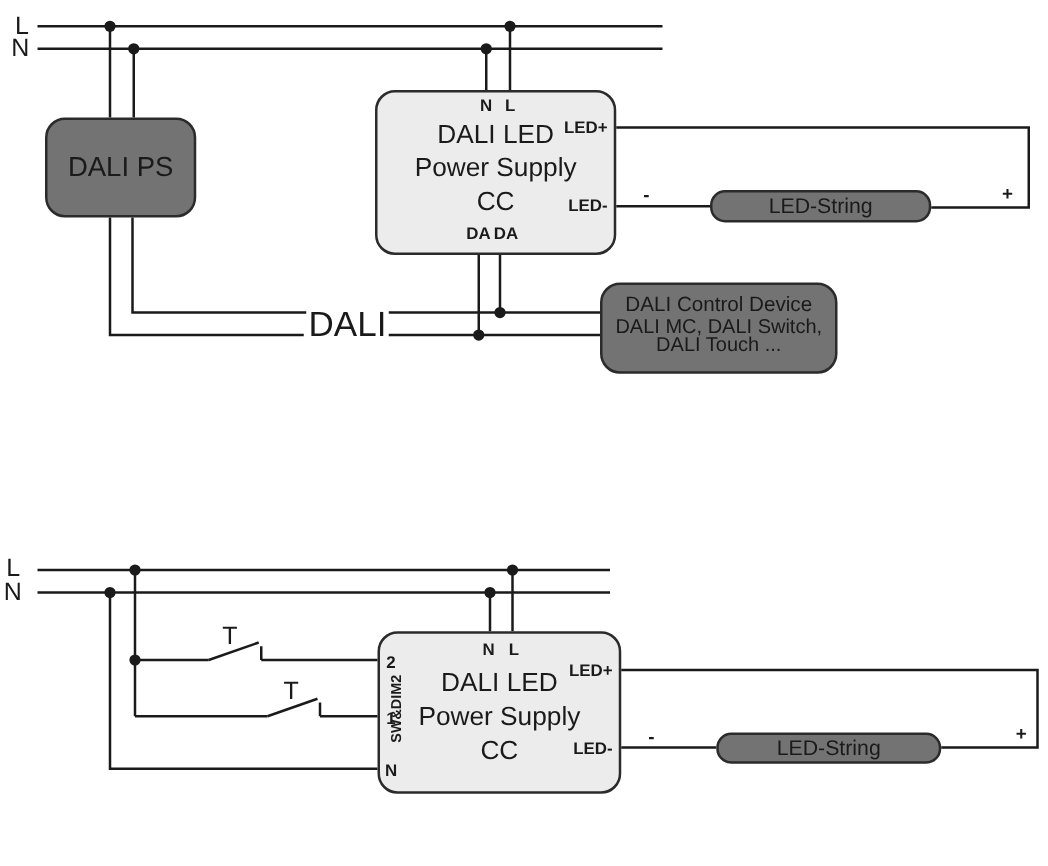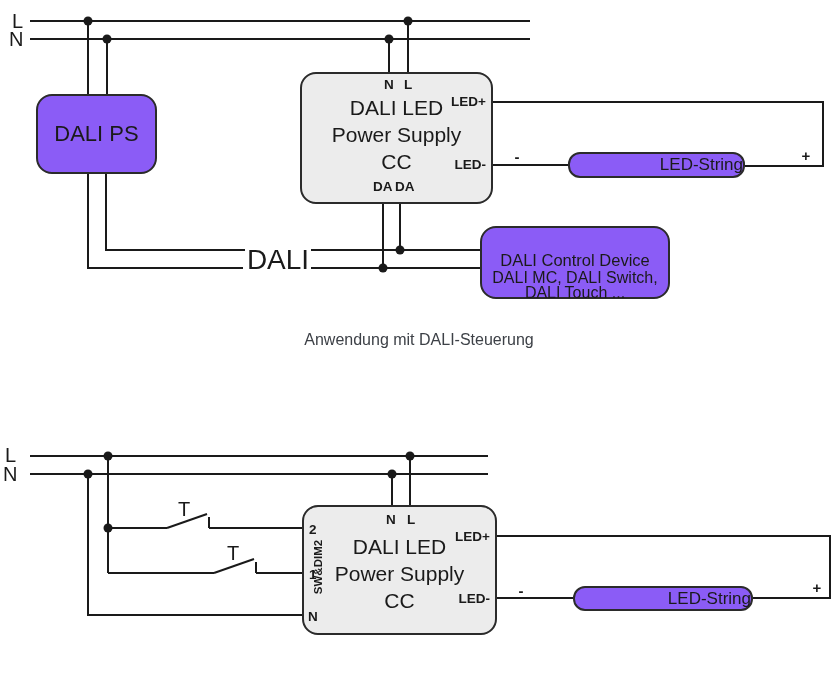--- a/index.html
+++ b/index.html
@@ -4,31 +4,31 @@
 <style>
   html,body{margin:0;padding:0;background:#fff;}
   .stage{
     position:relative;width:838px;height:693px;background:#fff;overflow:hidden;
     font-family:"Liberation Sans",sans-serif;color:var(--text,#1a1a1a);
   }
   .wires{position:absolute;left:0;top:0;}
   .wires path{stroke:var(--wire,#1a1a1a);stroke-width:2;fill:none;}
   .wires circle{fill:var(--wire,#1a1a1a);stroke:none;}
   .box{
-    position:absolute;box-sizing:border-box;background:#8b5cf6;
+    position:absolute;box-sizing:border-box;background:#737373;
     border:2px solid var(--box_border,#2b2b2b);
     display:flex;align-items:center;justify-content:center;
   }
   .psu{background:var(--psu_fill,#ececec);border-radius:16px;}
   .lbl{position:absolute;white-space:nowrap;line-height:1.1;}
   .ctr{transform:translate(-50%,-50%);}
   .term{position:absolute;font-size:13.5px;font-weight:700;line-height:14px;white-space:nowrap;}
   .titles{position:absolute;left:0;right:0;text-align:center;font-size:21px;line-height:27px;}
   .caption{position:absolute;width:838px;text-align:center;font-size:16px;color:var(--caption,#3d4147);}
-  .ledstring{border-radius:12px;font-size:17px;justify-content:flex-end;}
+  .ledstring{border-radius:12px;font-size:17px;}
   .biglbl{font-size:20px;}
   .sign{font-size:15px;font-weight:700;}
 </style>
 </head>
 <body>
 
 <div class="stage">
 
   <svg class="wires" width="838" height="693" viewBox="0 0 838 693">
 
@@ -103,26 +103,25 @@
 
   <div class="lbl ctr" style="left:278px;top:260px;font-size:28px;">DALI</div>
 
   <div class="lbl ctr sign" style="left:517px;top:157px;">-</div>
   <div class="lbl ctr sign" style="left:806px;top:156px;">+</div>
 
   <div class="box ledstring" style="left:568px;top:152px;width:177px;height:26px;">
     <span>LED-String</span>
   </div>
 
-  <div class="box" style="left:480px;top:226px;width:190px;height:73px;border-radius:16px;flex-direction:column;justify-content:flex-start;padding-top:23px;">
+  <div class="box" style="left:480px;top:226px;width:190px;height:73px;border-radius:16px;flex-direction:column;justify-content:flex-start;padding-top:7px;">
     <div style="font-size:16.5px;line-height:19px;">DALI Control Device</div>
     <div style="font-size:16px;line-height:15px;width:186px;text-align:center;">DALI MC, DALI Switch, DALI Touch ...</div>
   </div>
 
-  <div class="caption" style="top:331px;">Anwendung mit DALI-Steuerung</div>
 
   <div class="lbl biglbl" style="left:5px;top:444px;">L</div>
   <div class="lbl biglbl" style="left:3px;top:463px;">N</div>
 
   <div class="lbl ctr biglbl" style="left:184px;top:509px;">T</div>
   <div class="lbl ctr biglbl" style="left:233px;top:553px;">T</div>
 
   <div class="box psu" style="left:302px;top:505px;width:195px;height:130px;">
     <span class="term" style="left:5px;top:16px;">2</span>
     <span class="term" style="left:5px;top:61px;">1</span>

